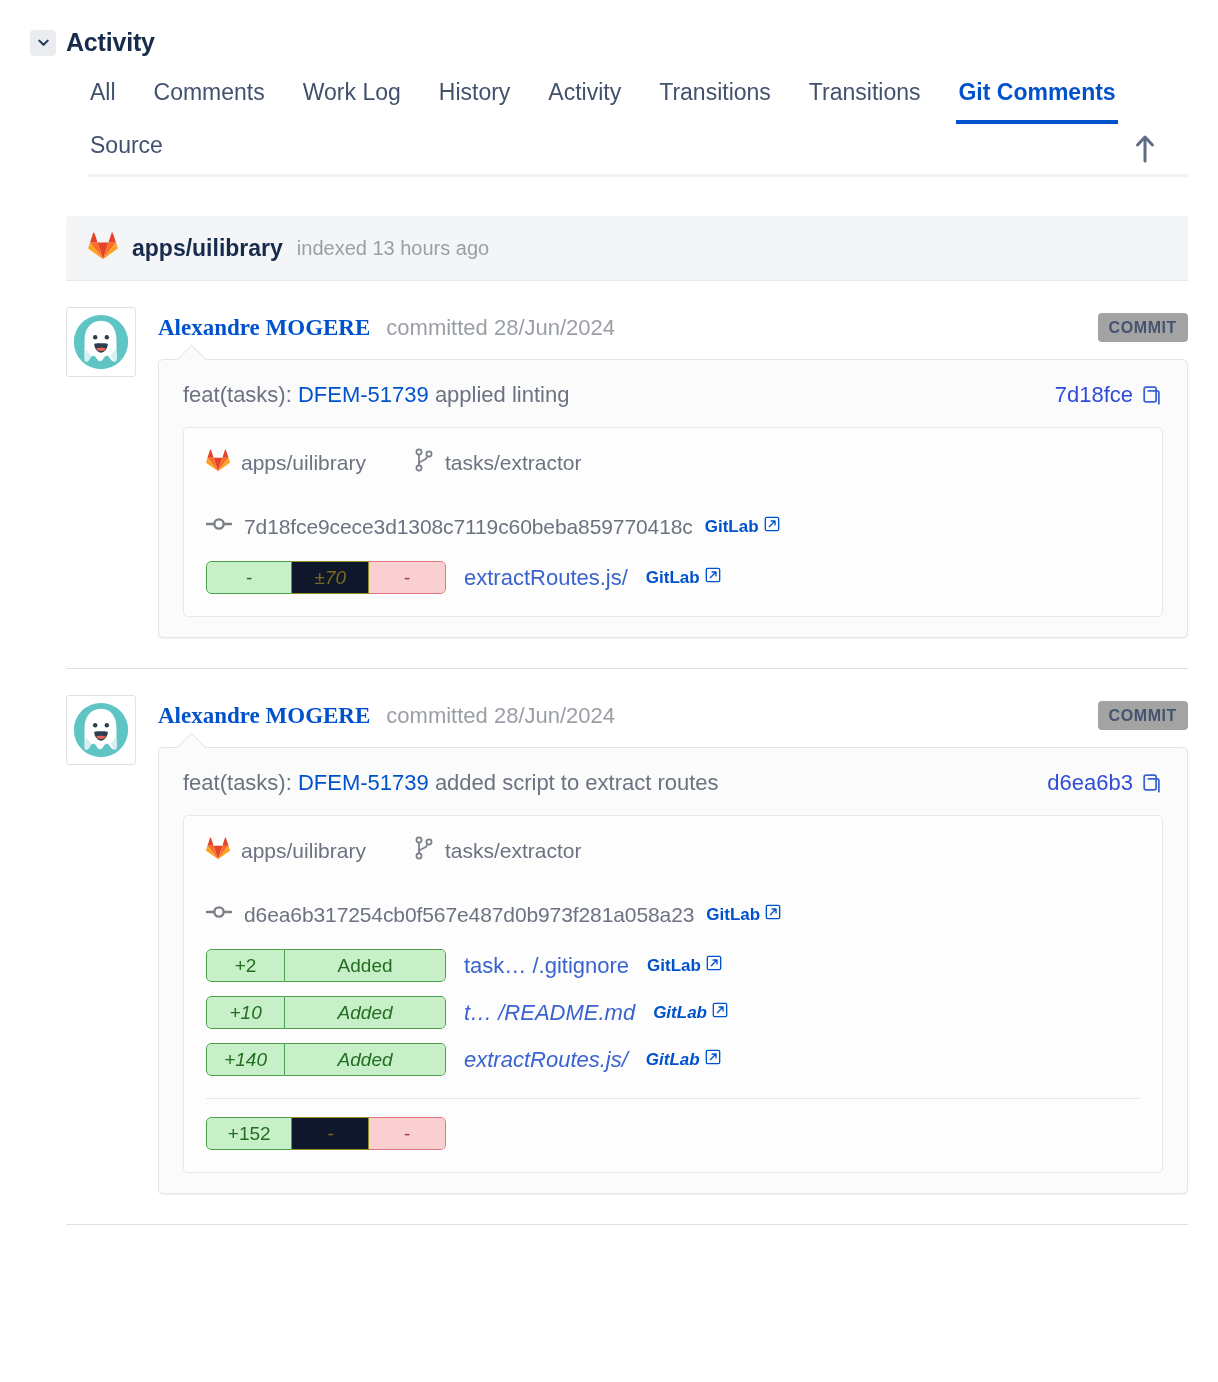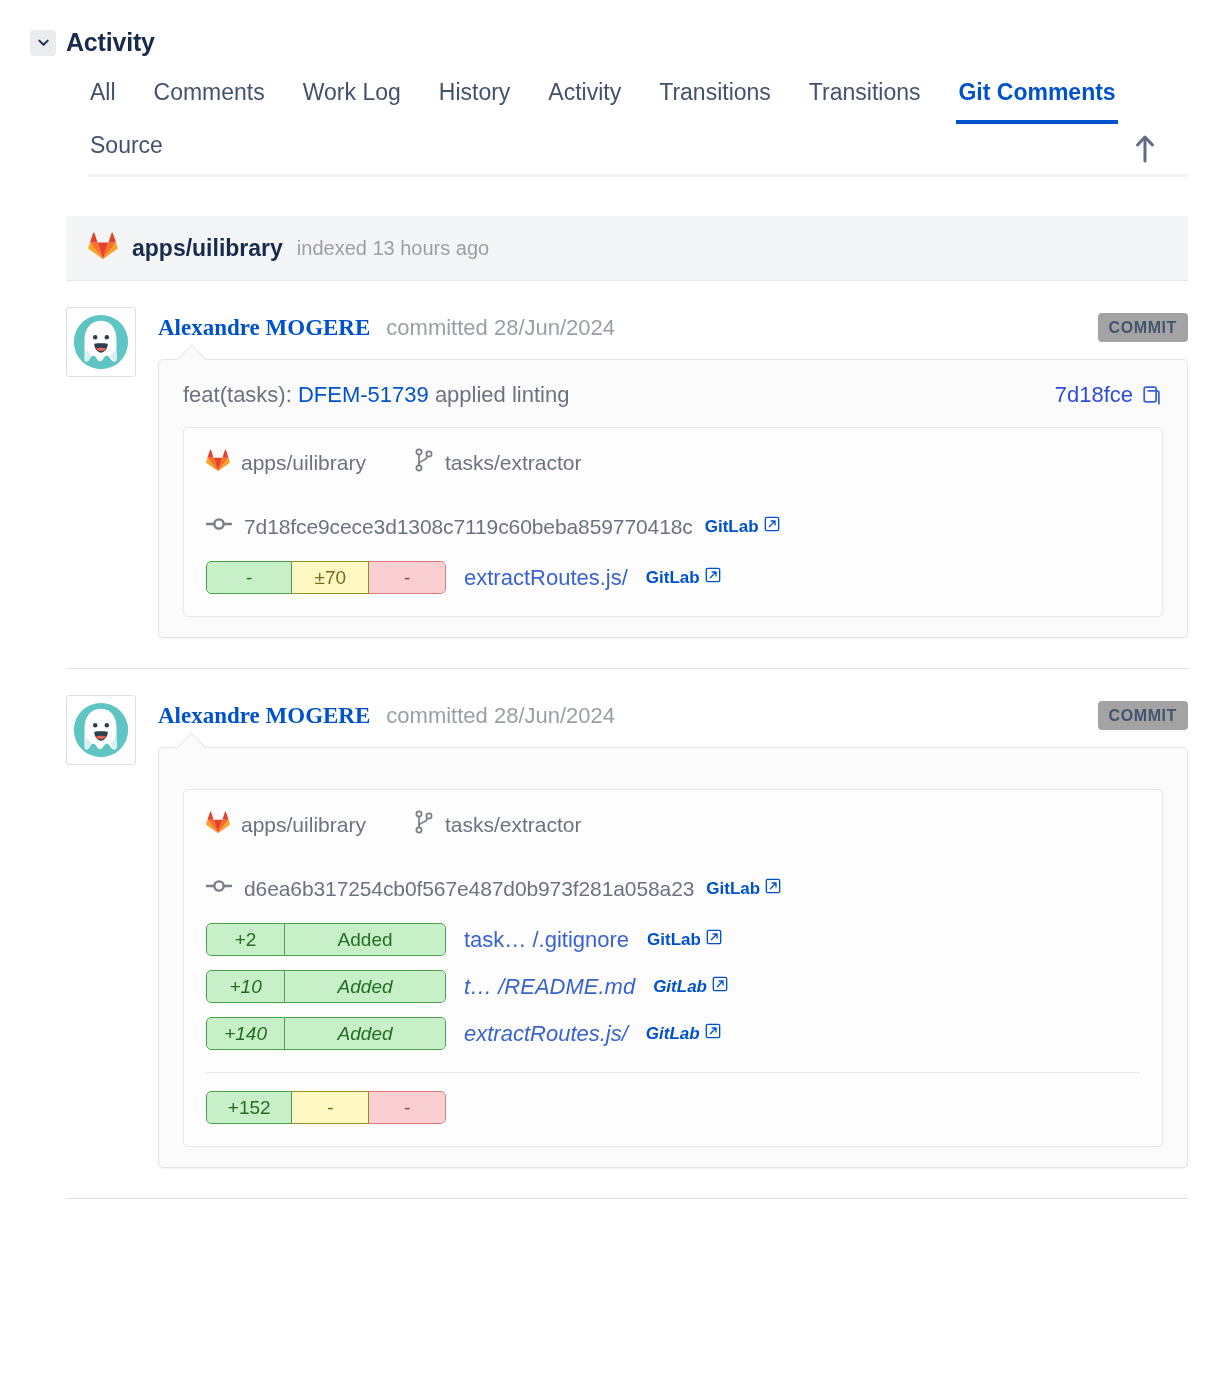--- a/index.html
+++ b/index.html
@@ -194,23 +194,24 @@
   .seg {
     display: flex; align-items: center; justify-content: center;
     border: 1px solid;
   }
   .seg-add {
     background: #c8f0c8; color: #216e21;
     border-color: #4b9f4b;
     border-radius: 5px 0 0 5px;
   }
   .seg-mod {
-    background: #fef9c3; color: #7a6a1e;
+    background: #0f172a; color: #7a6a1e;
     border-color: #8f8f22;
     border-left: none;
+    font-style: italic;
   }
   .seg-del {
     background: #f9cfd2; color: #a33b43;
     border-color: #e0777f;
     border-left: none;
     border-radius: 0 5px 5px 0;
   }
   .seg-added-label {
     background: #c8f0c8; color: #216e21;
     border-color: #4b9f4b; border-left: none;
@@ -415,20 +416,34 @@
     </div>
 
     <div class="commit-body">
       <div class="commit-meta">
         <span class="author-name">Alexandre MOGERE</span>
         <span class="commit-date">committed 28/Jun/2024</span>
         <span class="commit-badge">COMMIT</span>
       </div>
 
       <div class="commit-card">
+        <div class="card-headline">
+          <div class="msg">
+            <span>feat(tasks): </span><span class="issue-key">DFEM-51739</span><span> added script to extract routes</span>
+          </div>
+          <div class="hash-wrap">
+            <span class="hash-short">d6ea6b3</span>
+            <span class="copy-icon">
+              <svg width="22" height="22" viewBox="0 0 24 24">
+                  <rect x="3.5" y="3.5" width="13" height="16" rx="2" fill="none" stroke="#3a63d0" stroke-width="1.9"></rect>
+                  <path d="M8 7.5 h9.5 a2 2 0 0 1 2 2 V21.5" fill="none" stroke="#3a63d0" stroke-width="1.9" stroke-linecap="round"></path>
+                </svg>
+            </span>
+          </div>
+        </div>
 
         <div class="detail-panel">
           <div class="detail-row">
             <span class="detail-chip">
               <span>
                 <svg width="24" height="23" viewBox="0 0 36 34">
                   <path d="M18 33 L24.6 12.7 L11.4 12.7 Z" fill="#e24329"></path>
                   <path d="M18 33 L11.4 12.7 L2.2 12.7 Z" fill="#fc6d26"></path>
                   <path d="M2.2 12.7 L0.2 19 a1.4 1.4 0 0 0 .5 1.6 L18 33 Z" fill="#fca326"></path>
                   <path d="M2.2 12.7 L11.4 12.7 L7.5 .9 a.7 .7 0 0 0 -1.3 0 Z" fill="#e24329"></path>

